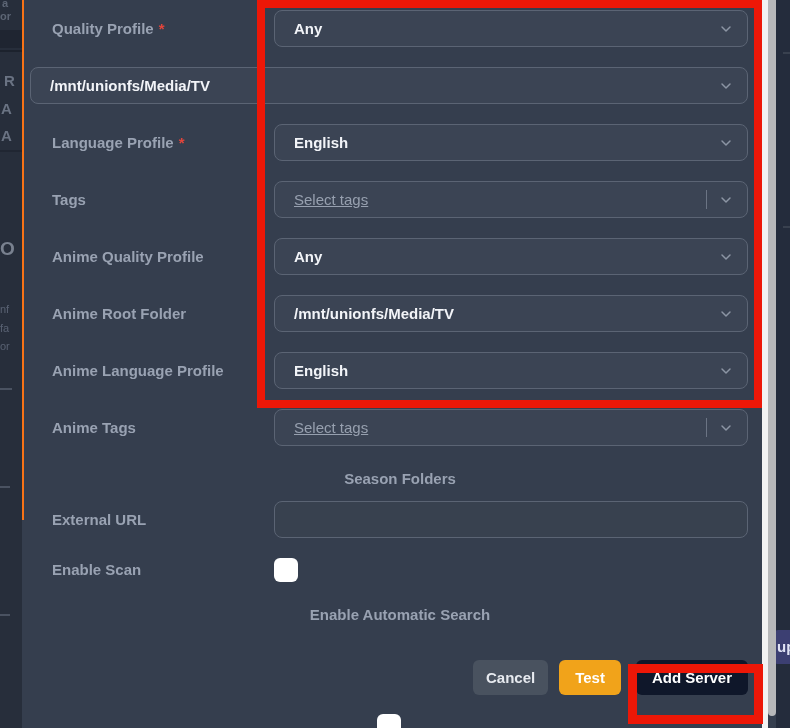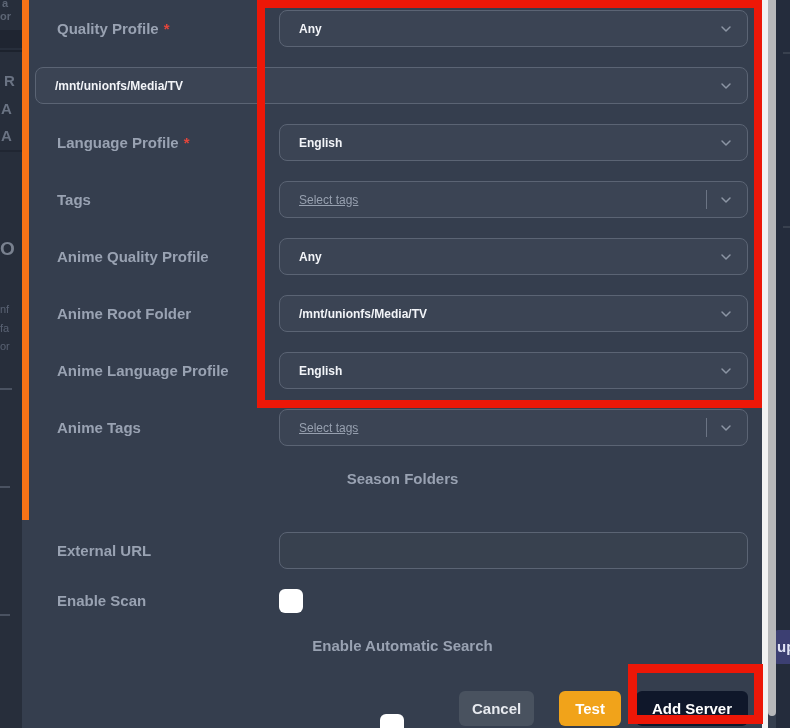--- a/index.html
+++ b/index.html
@@ -15,43 +15,43 @@
     position: absolute; left: 0; top: 0; width: 22px; height: 728px;
     background: #272e3b; overflow: hidden; z-index: 1;
   }
   .left-strip .frag { position: absolute; color: #6a7383; font-weight: 700; white-space: nowrap; }
   .left-strip .band { position: absolute; left: 0; width: 22px; background: #1f2531; }
   .left-strip .hline { position: absolute; left: 0; width: 22px; height: 2px; background: #1c222d; }
 
   
   .panel {
     position: absolute; left: 22px; top: 0; width: 740px; height: 520px;
-    background: #353e4e; border-left: 7px solid #f97316;
+    background: #353e4e; border-left: 2px solid #f97316;
     padding: 10px 14px 0 6px; z-index: 2;
   }
 
   .row { display: flex; align-items: center; }
   .row.select-row { height: 37px; }
   .row.cb-row { height: 24px; }
   .row .label-box { flex: 0 0 244px; padding-left: 22px; }
   .field-label { color: #99a2b2; font-size: 15px; font-weight: 700; }
   .req { color: #e2453b; font-size: 15px; font-weight: 700; margin-left: 5px; }
   .control { flex: 1; position: relative; }
 
   .mt20 { margin-top: 20px; }
   .mt24 { margin-top: 24px; flex-direction: column; }
-  .mt25 { margin-top: 38px; }
+  .mt25 { margin-top: 7px; }
 
   .select {
     height: 37px; width: 100%;
     background: #3b4454; border: 1px solid #5b6474; border-radius: 8px;
     display: flex; align-items: center; padding: 0 40px 0 19px;
     cursor: pointer; position: relative;
   }
-  .select .val { color: #f2f4f8; font-size: 12px; font-weight: 700; }
+  .select .val { color: #f2f4f8; font-size: 15px; font-weight: 700; }
   .select .val.placeholder { color: #97a0af; font-weight: 400; text-decoration: underline; }
   .select .chev { position: absolute; right: 13px; top: 10px; }
   .select .vdivider {
     position: absolute; right: 40px; top: 8px; bottom: 8px; width: 1px; background: #6b7484;
   }
 
   .text-input {
     height: 37px; width: 100%;
     background: #38414f; border: 1px solid #5b6474; border-radius: 8px;
     color: #f2f4f8; font-size: 15px; padding: 0 14px; outline: none;
@@ -65,21 +65,21 @@
   .checkbox svg { display: none; }
   .checkbox.checked { background: #584feb; }
   .checkbox.checked svg { display: block; }
 
   
   .footer { display: flex; justify-content: flex-end; align-items: center; margin-top: 30px; }
   .btn {
     height: 35px; border: none; border-radius: 6px; font-size: 15px; font-weight: 700;
     font-family: "Liberation Sans", sans-serif; cursor: pointer; color: #ffffff;
   }
-  .btn-cancel { background: #49525f; color: #e7eaef; padding: 0 13px; margin-right: 25px; }
+  .btn-cancel { background: #49525f; color: #e7eaef; padding: 0 13px; margin-right: 11px; }
   .btn-test { background: #f1a31a; padding: 0 16px; margin-right: 15px; }
   .btn-add { background: #0f172a; padding: 0 16px; }
 
   
   .anno { position: absolute; border: 8px solid #ed1707; pointer-events: none; z-index: 5; }
   .anno-fields { left: 257px; top: 0; width: 505px; height: 408px; }
   .anno-add { left: 628px; top: 664px; width: 135px; height: 60px; border-width: 9px; }
 
   
   .scroll-track { position: absolute; left: 762px; top: 0; width: 6px; height: 728px; background: #f2f2f2; z-index: 3; }

